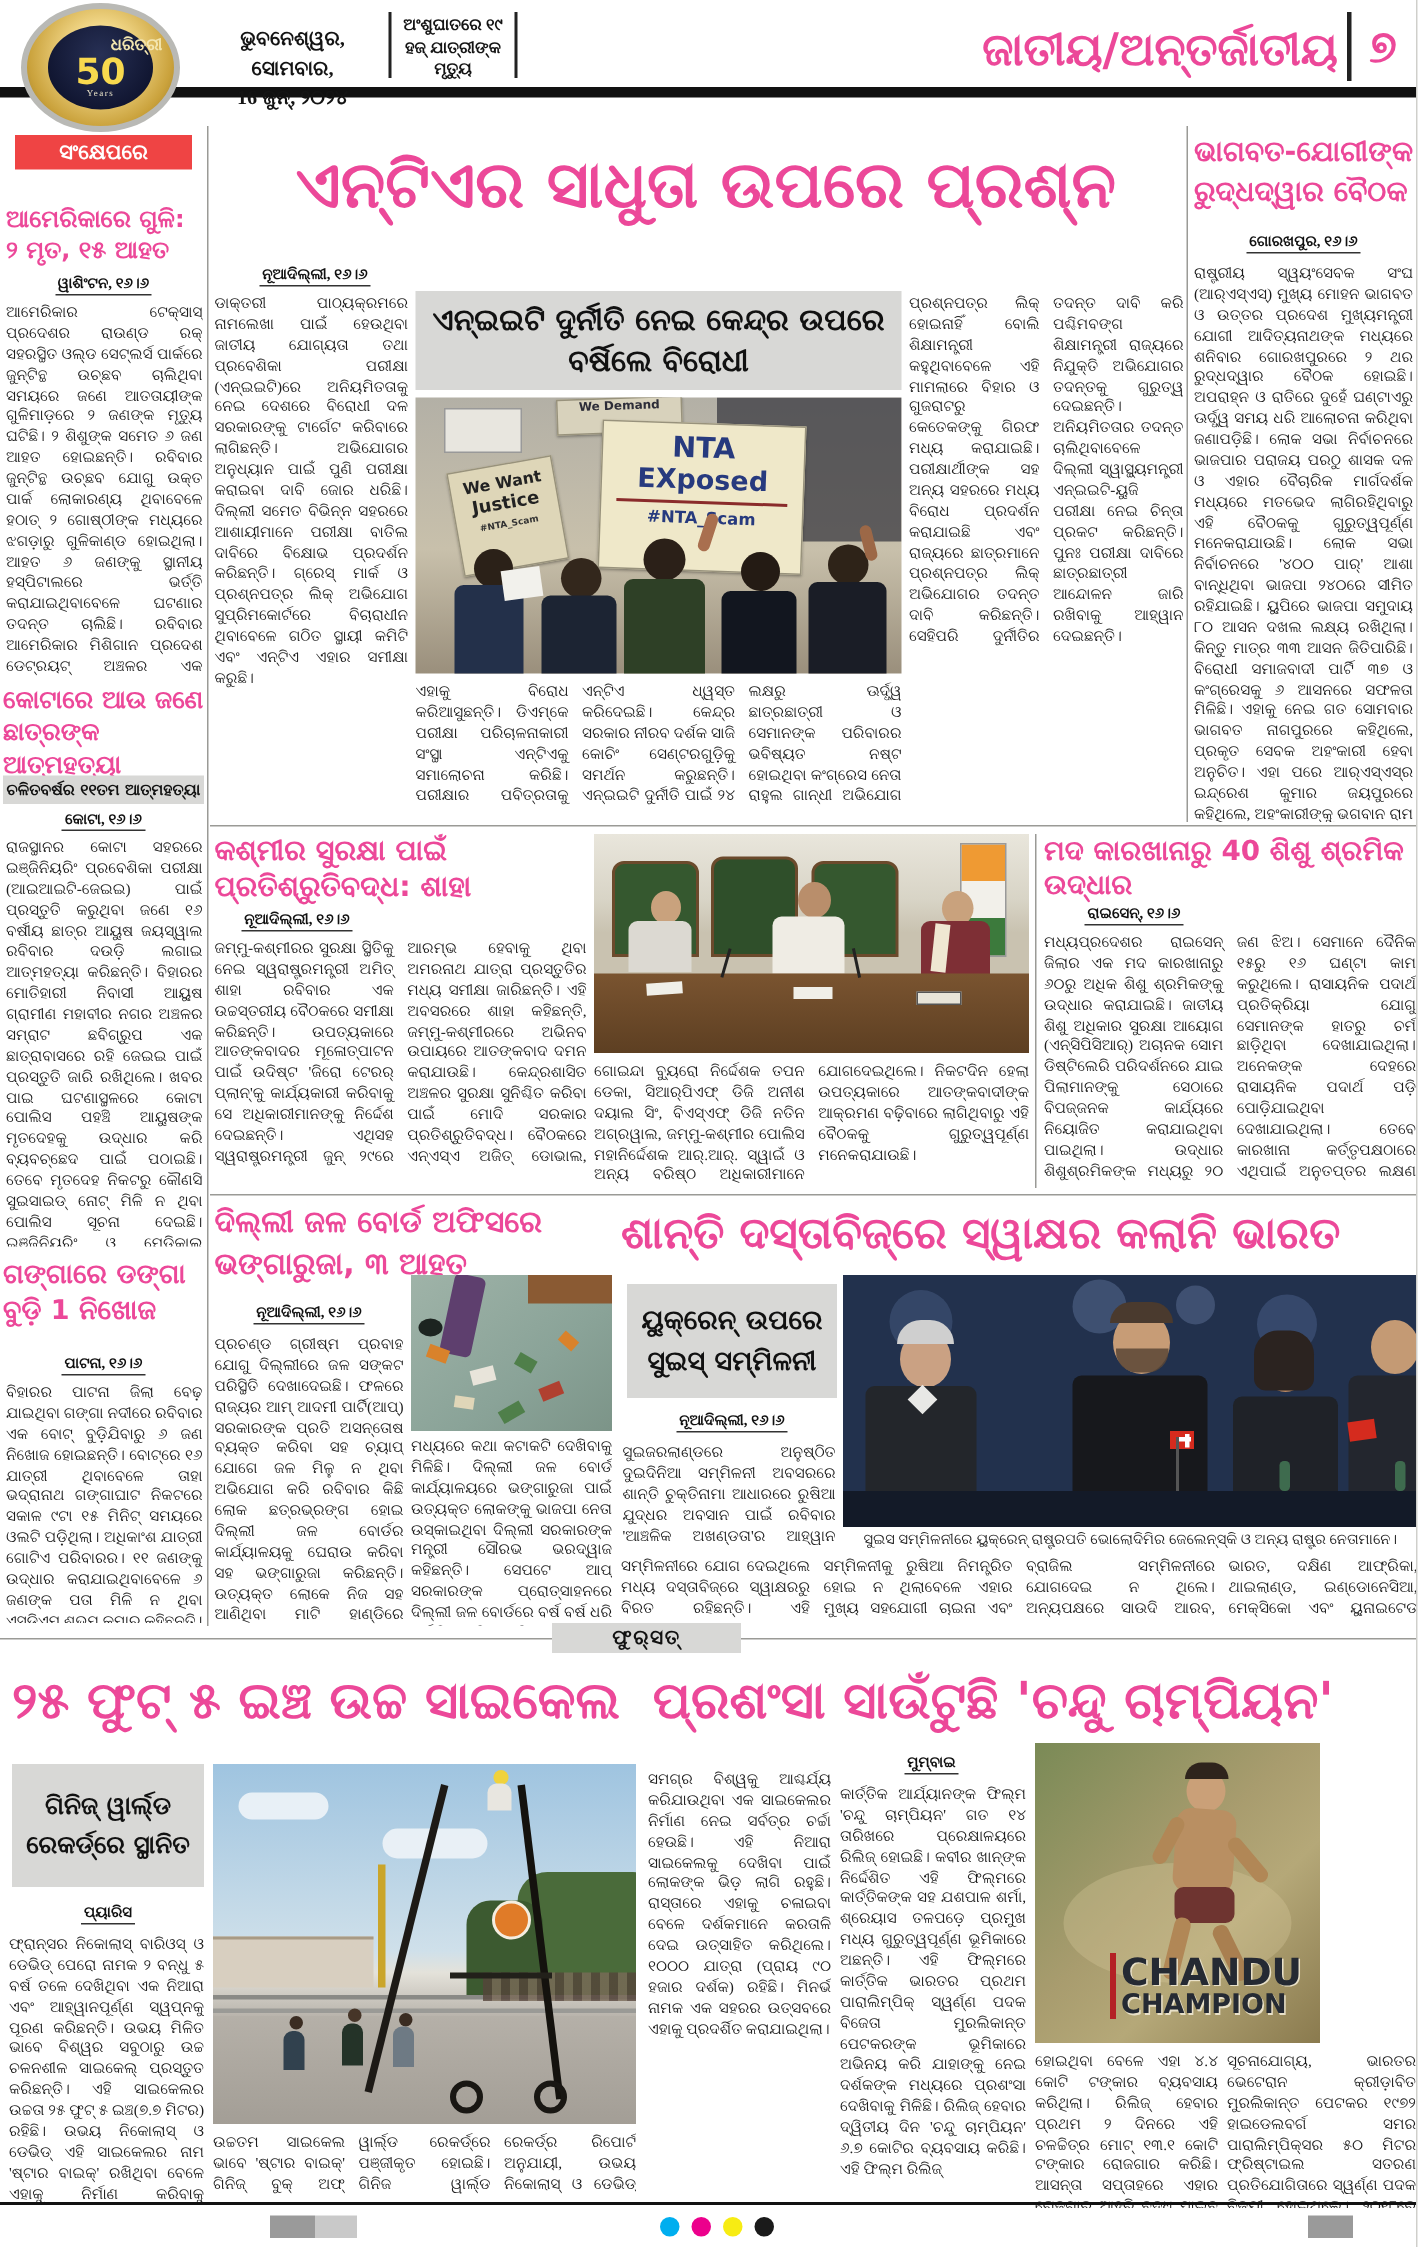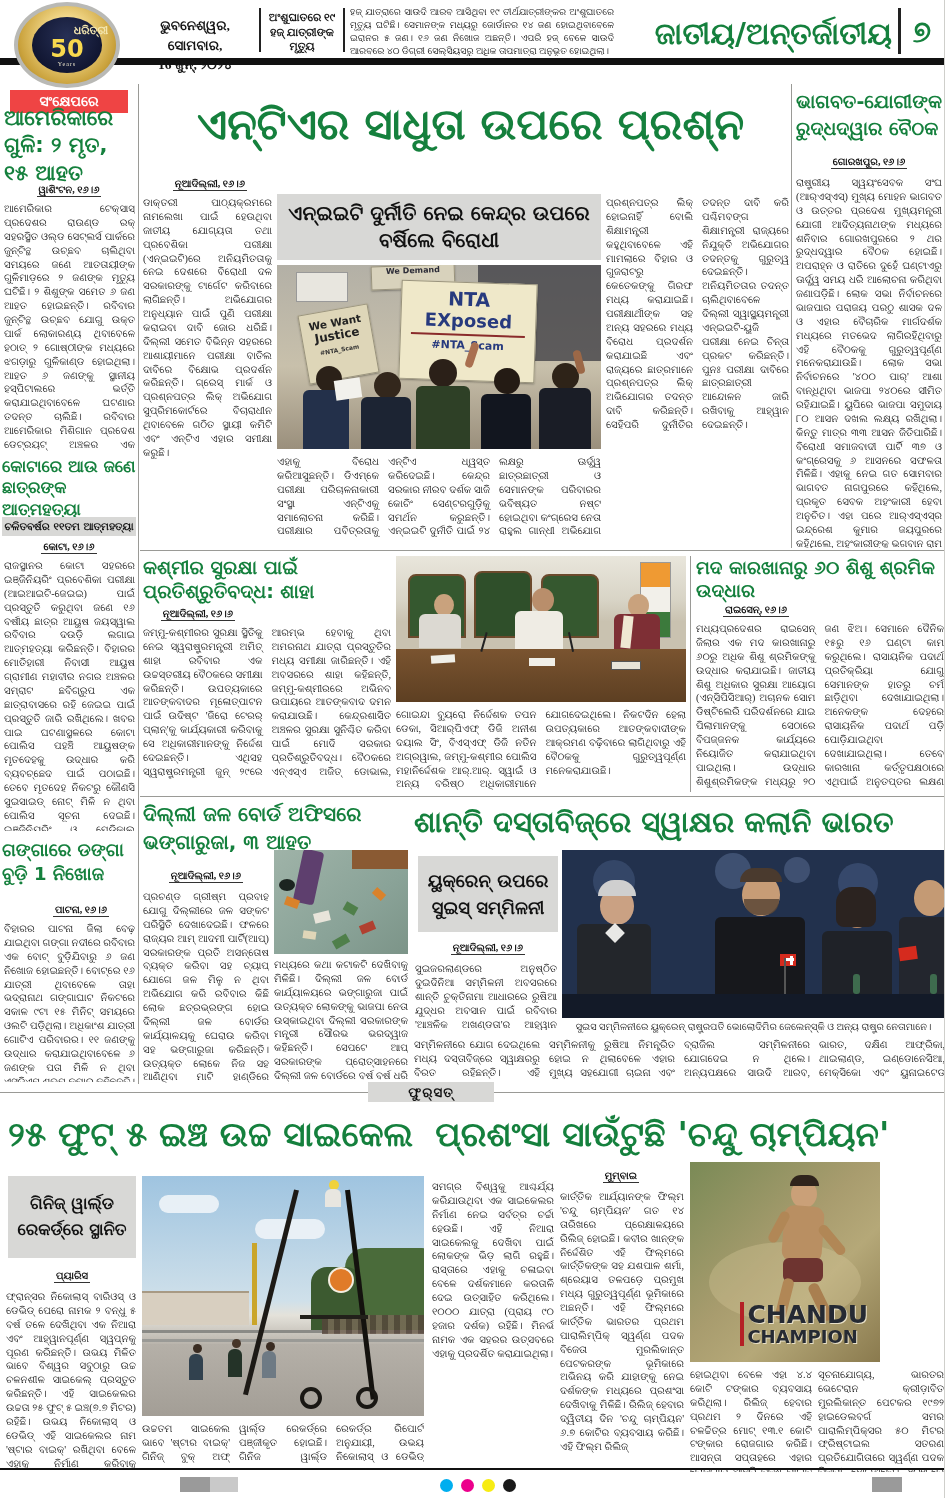--- a/index.html
+++ b/index.html
@@ -11,21 +11,21 @@
     border-right:1px solid #cfcfcb;
   }
   .abs { position:absolute; }
   .body-txt {
     font-size:10.2px; line-height:1.36; text-align:justify;
     color:#1c1c1c; overflow:hidden; word-break:break-word;
   }
   .cols2 { column-count:2; column-gap:9px; }
   .cols3 { column-count:3; column-gap:9px; }
   .cols4 { column-count:4; column-gap:9px; }
-  .hd { font-weight:bold; color:#15803d; font-family:"DejaVu Sans", sans-serif; }
+  .hd { font-weight:bold; color:#ec4899; font-family:"DejaVu Sans", sans-serif; }
   .dateline { font-weight:bold; font-size:10px; text-align:center; color:#111; }
   .dateline span { border-bottom:1px solid #333; padding:0 2px 1px; }
   .kicker-box {
     background:#d8d8d6; text-align:center; font-weight:bold;
     color:#111; font-family:"DejaVu Sans", sans-serif;
     display:flex; flex-direction:column; justify-content:center;
   }
   .rule-h { background:#111; }
   .rule-thin { background:#9a9a96; }
   .photo { overflow:hidden; background:#888; }
@@ -66,42 +66,41 @@
         <div class="yl">Years</div>
       </div>
     </div>
     <div class="abs" style="top:16px;left:134px;width:122px;height:40px;text-align:center;font-weight:bold;font-size:13.5px;line-height:1.45;">
       <div>ଭୁବନେଶ୍ୱର, ସୋମବାର,</div>
       <div>16 ଜୁନ୍, ୨୦୨୪</div>
     </div>
     <div class="abs vsep" style="top:8px;left:259px;height:44px;"></div>
     <div class="abs" style="top:8px;left:264px;width:76px;height:48px;text-align:center;font-weight:bold;font-size:11px;line-height:1.35;display:flex;align-items:center;">ଅଂଶୁଘାତରେ ୧୯ ହଜ୍ ଯାତ୍ରୀଙ୍କ ମୃତ୍ୟୁ</div>
     <div class="abs vsep" style="top:8px;left:343px;height:44px;"></div>
-    <div class="abs" style="top:6px;left:350px;width:264px;height:50px;font-size:9.4px;line-height:1.4;text-align:justify;overflow:hidden;">ହଜ୍ ଯାତ୍ରାରେ ସାଉଦି ଆରବ ଆସିଥିବା ୧୯ ତୀର୍ଥଯାତ୍ରୀଙ୍କର ଅଂଶୁଘାତରେ ମୃତ୍ୟୁ ଘଟିଛି। ସେମାନଙ୍କ ମଧ୍ୟରୁ ଜୋର୍ଡାନର ୧୪ ଜଣ ହୋଇଥିବାବେଳେ ଇରାନର ୫ ଜଣ। ୧୬ ଜଣ ନିଖୋଜ ଅଛନ୍ତି। ଏପରି ହଜ୍ ବେଳେ ସାଉଦି ଆରବରେ ୪୦ ଡିଗ୍ରୀ ସେଲ୍‌ସିୟସରୁ ଅଧିକ ତାପମାତ୍ରା ଅନୁଭୂତ ହୋଇଥିଲା।</div>
     <div class="abs hd" style="top:12px;left:600px;width:292px;height:44px;font-size:30px;text-align:right;line-height:44px;">ଜାତୀୟ/ଅନ୍ତର୍ଜାତୀୟ</div>
     <div class="abs vsep" style="top:8px;left:898px;height:46px;width:3px;"></div>
     <div class="abs hd" style="top:10px;left:902px;width:40px;height:44px;font-size:30px;text-align:center;line-height:44px;">୭</div>
   </div>
 
   <div>
     <div class="abs black-box" style="top:90px;left:10px;width:118px;height:23px;font-size:14px;">ସଂକ୍ଷେପରେ</div>
 
-    <div class="abs hd" style="top:105px;left:4px;width:130px;height:58px;font-size:21px;text-align:left;line-height:1.3;">ଆମେରିକାରେ ଗୁଳି: ୨ ମୃତ, ୧୫ ଆହତ</div>
+    <div class="abs hd" style="top:136px;left:4px;width:130px;height:58px;font-size:16px;text-align:left;line-height:1.3;">ଆମେରିକାରେ ଗୁଳି: ୨ ମୃତ, ୧୫ ଆହତ</div>
     <div class="abs dateline" style="top:184px;left:4px;width:130px;">
       <span>ୱାଶିଂଟନ, ୧୬।୬</span></div>
     <div class="abs body-txt" style="top:202px;left:4px;width:131px;height:250px;">ଆମେରିକାର ଟେକ୍ସାସ୍ ପ୍ରଦେଶର ରାଉଣ୍ଡ ରକ୍ ସହରସ୍ଥିତ ଓଲ୍ଡ ସେଟ୍‌ଲର୍ସ ପାର୍କରେ ଜୁନ୍‌ଟିନ୍ଥ ଉଚ୍ଛବ ଚାଲିଥିବା ସମୟରେ ଜଣେ ଆତତାୟୀଙ୍କ ଗୁଳିମାଡ଼ରେ ୨ ଜଣଙ୍କ ମୃତ୍ୟୁ ଘଟିଛି। ୨ ଶିଶୁଙ୍କ ସମେତ ୬ ଜଣ ଆହତ ହୋଇଛନ୍ତି। ରବିବାର ଜୁନ୍‌ଟିନ୍ଥ ଉଚ୍ଛବ ଯୋଗୁ ଉକ୍ତ ପାର୍କ ଲୋକାରଣ୍ୟ ଥିବାବେଳେ ହଠାତ୍ ୨ ଗୋଷ୍ଠୀଙ୍କ ମଧ୍ୟରେ ଝଗଡ଼ାରୁ ଗୁଳିକାଣ୍ଡ ହୋଇଥିଲା। ଆହତ ୬ ଜଣଙ୍କୁ ସ୍ଥାନୀୟ ହସ୍ପିଟାଲରେ ଭର୍ତ୍ତି କରାଯାଇଥିବାବେଳେ ଘଟଣାର ତଦନ୍ତ ଚାଲିଛି। ରବିବାର ଆମେରିକାର ମିଶିଗାନ ପ୍ରଦେଶ ଡେଟ୍ରୟଟ୍ ଅଞ୍ଚଳର ଏକ ଜଳକ୍ରୀଡ଼ା ପାର୍କରେ ଜଣେ ଆତତାୟୀଙ୍କ ଗୁଳିମାଡ଼ରେ ୨ ଶିଶୁଙ୍କ ସମେତ ୯ ଜଣ ଆହତ ହୋଇଛନ୍ତି। ଜଣେ ୮ ବର୍ଷୀୟ ବାଳକଙ୍କ ମୁଣ୍ଡରେ ଗୁଳି ବାଜିଥିବାରୁ ଅବସ୍ଥା ସଙ୍କଟାପନ୍ନ ରହିଛି।</div>
 
     <div class="abs hd" style="top:456px;left:2px;width:134px;height:58px;font-size:16.5px;line-height:1.3;">କୋଟାରେ ଆଉ ଜଣେ ଛାତ୍ରଙ୍କ ଆତ୍ମହତ୍ୟା</div>
     <div class="abs kicker-box" style="top:517px;left:2px;width:134px;height:19px;font-size:10.5px;">ଚଳିତବର୍ଷର ୧୧ତମ ଆତ୍ମହତ୍ୟା</div>
     <div class="abs dateline" style="top:541px;left:4px;width:130px;">
       <span>କୋଟା, ୧୬।୬</span></div>
     <div class="abs body-txt" style="top:559px;left:4px;width:131px;height:272px;">ରାଜସ୍ଥାନର କୋଟା ସହରରେ ଇଞ୍ଜିନିୟରିଂ ପ୍ରବେଶିକା ପରୀକ୍ଷା (ଆଇଆଇଟି-ଜେଇଇ) ପାଇଁ ପ୍ରସ୍ତୁତି କରୁଥିବା ଜଣେ ୧୬ ବର୍ଷୀୟ ଛାତ୍ର ଆୟୁଷ ଜୟସ୍ୱାଲ ରବିବାର ଦଉଡ଼ି ଲଗାଇ ଆତ୍ମହତ୍ୟା କରିଛନ୍ତି। ବିହାରର ମୋତିହାରୀ ନିବାସୀ ଆୟୁଷ ଗ୍ରାମୀଣ ମହାବୀର ନଗର ଅଞ୍ଚଳର ସମ୍ରାଟ ଛବିଗ୍ରୁପ ଏକ ଛାତ୍ରାବାସରେ ରହି ଜେଇଇ ପାଇଁ ପ୍ରସ୍ତୁତି ଜାରି ରଖିଥିଲେ। ଖବର ପାଇ ଘଟଣାସ୍ଥଳରେ କୋଟା ପୋଲିସ ପହଞ୍ଚି ଆୟୁଷଙ୍କ ମୃତଦେହକୁ ଉଦ୍ଧାର କରି ବ୍ୟବଚ୍ଛେଦ ପାଇଁ ପଠାଇଛି। ତେବେ ମୃତଦେହ ନିକଟରୁ କୌଣସି ସୁଇସାଇଡ୍ ନୋଟ୍ ମିଳି ନ ଥିବା ପୋଲିସ ସୂଚନା ଦେଇଛି। ଇଞ୍ଜିନିୟରିଂ ଓ ମେଡିକାଲ ପ୍ରବେଶିକା ପରୀକ୍ଷା ପାଇଁ ଭାରତର କୋଚିଂ ହବ୍ ପାଲଟିଥିବା କୋଟା ସହରରେ ଏହା ଚଳିତ ବର୍ଷର ୧୧ତମ ଆତ୍ମହତ୍ୟା ମାମଲା।</div>
 
     <div class="abs hd" style="top:838px;left:2px;width:134px;height:60px;font-size:18px;line-height:1.35;">ଗଙ୍ଗାରେ ଡଙ୍ଗା ବୁଡ଼ି 1 ନିଖୋଜ</div>
-    <div class="abs dateline" style="top:904px;left:16px;width:130px;">
+    <div class="abs dateline" style="top:904px;left:4px;width:130px;">
       <span>ପାଟନା, ୧୬।୬</span></div>
     <div class="abs body-txt" style="top:922px;left:4px;width:131px;height:160px;">ବିହାରର ପାଟନା ଜିଲା ବେଢ଼ ଯାଇଥିବା ଗଙ୍ଗା ନଦୀରେ ରବିବାର ଏକ ବୋଟ୍ ବୁଡ଼ିଯିବାରୁ ୬ ଜଣ ନିଖୋଜ ହୋଇଛନ୍ତି। ବୋଟ୍‌ରେ ୧୬ ଯାତ୍ରୀ ଥିବାବେଳେ ତାହା ଭଦ୍ରାନାଥ ଗଙ୍ଗାଘାଟ ନିକଟରେ ସକାଳ ୯ଟା ୧୫ ମିନିଟ୍ ସମୟରେ ଓଲଟି ପଡ଼ିଥିଲା। ଅଧିକାଂଶ ଯାତ୍ରୀ ଗୋଟିଏ ପରିବାରର। ୧୧ ଜଣଙ୍କୁ ଉଦ୍ଧାର କରାଯାଇଥିବାବେଳେ ୬ ଜଣଙ୍କ ପତା ମିଳି ନ ଥିବା ଏସ୍‌ଡିଏମ୍ ଶୁଭମ୍ କୁମାର କହିଛନ୍ତି। ସ୍ଥାନୀୟ ଲୋକଙ୍କ ସହାୟତାରେ ଜିଲା ପ୍ରଶାସନ ଏବଂ ପୋଲିସ ଉଦ୍ଧାର କାର୍ଯ୍ୟ ଜାରି ରଖିଛି।</div>
     <div class="abs rule-thin" style="top:84px;left:138px;width:1px;height:1000px;"></div>
   </div>
 
   <div>
     <div class="abs hd" style="top:86px;left:148px;width:645px;height:76px;font-size:43px;line-height:76px;text-align:center;white-space:nowrap;">ଏନ୍‌ଟିଏର ସାଧୁତା ଉପରେ ପ୍ରଶ୍ନ</div>
     <div class="abs dateline" style="top:178px;left:148px;width:124px;">
       <span>ନୂଆଦିଲ୍ଲୀ, ୧୬।୬</span></div>
     <div class="abs body-txt" style="top:196px;left:143px;width:129px;height:350px;">ଡାକ୍ତରୀ ପାଠ୍ୟକ୍ରମରେ ନାମଲେଖା ପାଇଁ ହେଉଥିବା ଜାତୀୟ ଯୋଗ୍ୟତା ତଥା ପ୍ରବେଶିକା ପରୀକ୍ଷା (ଏନ୍‌ଇଇଟି)ରେ ଅନିୟମିତତାକୁ ନେଇ ଦେଶରେ ବିରୋଧୀ ଦଳ ସରକାରଙ୍କୁ ଟାର୍ଗେଟ କରିବାରେ ଲାଗିଛନ୍ତି। ଅଭିଯୋଗର ଅନୁଧ୍ୟାନ ପାଇଁ ପୁଣି ପରୀକ୍ଷା କରାଇବା ଦାବି ଜୋର ଧରିଛି। ଦିଲ୍ଲୀ ସମେତ ବିଭିନ୍ନ ସହରରେ ଆଶାୟୀମାନେ ପରୀକ୍ଷା ବାତିଲ ଦାବିରେ ବିକ୍ଷୋଭ ପ୍ରଦର୍ଶନ କରିଛନ୍ତି। ଗ୍ରେସ୍ ମାର୍କ ଓ ପ୍ରଶ୍ନପତ୍ର ଲିକ୍ ଅଭିଯୋଗ ସୁପ୍ରିମକୋର୍ଟରେ ବିଚାରାଧୀନ ଥିବାବେଳେ ଗଠିତ ସ୍ଥାୟୀ କମିଟି ଏବଂ ଏନ୍‌ଟିଏ ଏହାର ସମୀକ୍ଷା କରୁଛି।</div>
@@ -174,21 +173,21 @@
       <div class="abs" style="top:70%;left:46%;width:26px;height:8px;background:#f0efe8;"></div>
       <div class="abs" style="top:72%;left:74%;width:30px;height:9px;background:#e8e4d8;border:1px solid #555;"></div>
       <div class="abs" style="top:52%;left:30%;width:2px;height:20px;background:#222;transform:rotate(16deg);"></div>
       <div class="abs" style="top:52%;left:60%;width:2px;height:20px;background:#222;transform:rotate(-12deg);"></div>
     </div>
     <div class="abs body-txt cols2" style="top:708px;left:396px;width:290px;height:84px;">ଗୋଇନ୍ଦା ବ୍ୟୁରୋ ନିର୍ଦ୍ଦେଶକ ତପନ ଡେକା, ସିଆର୍‌ପିଏଫ୍ ଡିଜି ଅନୀଶ ଦୟାଲ ସିଂ, ବିଏସ୍‌ଏଫ୍ ଡିଜି ନତିନ ଅଗ୍ରୱାଲ, ଜମ୍ମୁ-କଶ୍ମୀର ପୋଲିସ ମହାନିର୍ଦ୍ଦେଶକ ଆର୍.ଆର୍. ସ୍ୱାଇଁ ଓ ଅନ୍ୟ ବରିଷ୍ଠ ଅଧିକାରୀମାନେ ଯୋଗଦେଇଥିଲେ। ନିକଟଦିନ ହେଲା ଉପତ୍ୟକାରେ ଆତଙ୍କବାଦୀଙ୍କ ଆକ୍ରମଣ ବଢ଼ିବାରେ ଲାଗିଥିବାରୁ ଏହି ବୈଠକକୁ ଗୁରୁତ୍ୱପୂର୍ଣ୍ଣ ମନେକରାଯାଉଛି।</div>
   </div>
 
   <div>
     <div class="abs rule-thin" style="top:556px;left:690px;width:1px;height:236px;"></div>
-    <div class="abs hd" style="top:556px;left:696px;width:248px;height:44px;font-size:18.5px;line-height:1.25;">ମଦ କାରଖାନାରୁ ୬୦ ଶିଶୁ ଶ୍ରମିକ ଉଦ୍ଧାର</div>
+    <div class="abs hd" style="top:556px;left:696px;width:248px;height:44px;font-size:18.5px;line-height:1.25;">ମଦ କାରଖାନାରୁ 40 ଶିଶୁ ଶ୍ରମିକ ଉଦ୍ଧାର</div>
     <div class="abs dateline" style="top:604px;left:696px;width:120px;">
       <span>ରାଇସେନ୍, ୧୬।୬</span></div>
     <div class="abs body-txt cols2" style="top:622px;left:696px;width:248px;height:170px;">ମଧ୍ୟପ୍ରଦେଶର ରାଇସେନ୍ ଜିଲାର ଏକ ମଦ କାରଖାନାରୁ ୬୦ରୁ ଅଧିକ ଶିଶୁ ଶ୍ରମିକଙ୍କୁ ଉଦ୍ଧାର କରାଯାଇଛି। ଜାତୀୟ ଶିଶୁ ଅଧିକାର ସୁରକ୍ଷା ଆୟୋଗ (ଏନ୍‌ସିପିସିଆର୍) ଅଚାନକ ସୋମ ଡିଷ୍ଟିଲେରି ପରିଦର୍ଶନରେ ଯାଇ ପିଲାମାନଙ୍କୁ ସେଠାରେ ବିପଜ୍ଜନକ କାର୍ଯ୍ୟରେ ନିୟୋଜିତ କରାଯାଇଥିବା ପାଇଥିଲା। ଉଦ୍ଧାର ଶିଶୁଶ୍ରମିକଙ୍କ ମଧ୍ୟରୁ ୨୦ ଜଣ ଝିଅ। ସେମାନେ ଦୈନିକ ୧୫ରୁ ୧୬ ଘଣ୍ଟା କାମ କରୁଥିଲେ। ରାସାୟନିକ ପଦାର୍ଥ ପ୍ରତିକ୍ରିୟା ଯୋଗୁ ସେମାନଙ୍କ ହାତରୁ ଚର୍ମ ଛାଡ଼ିଥିବା ଦେଖାଯାଇଥିଲା। ଅନେକଙ୍କ ଦେହରେ ରାସାୟନିକ ପଦାର୍ଥ ପଡ଼ି ପୋଡ଼ିଯାଇଥିବା ଦେଖାଯାଇଥିଲା। ତେବେ କାରଖାନା କର୍ତ୍ତୃପକ୍ଷଠାରେ ଏଥିପାଇଁ ଅନୁତପ୍ତର ଲକ୍ଷଣ ଦେଖାଯାଉ ନ ଥିଲା ବୋଲି ଏନ୍‌ସିପିସିଆର୍ ଅଧ୍ୟକ୍ଷ ପ୍ରିୟଙ୍କ କାନୁନ୍‌ଗୋ କହିଛନ୍ତି। ମଧ୍ୟପ୍ରଦେଶ ମୁଖ୍ୟମନ୍ତ୍ରୀ ମୋହନ ଯାଦବ ଜିଲା ଅବକାରୀ ଅଧିକାରୀ, ୩ ସବ୍‌ଇନ୍ସପେକ୍ଟରଙ୍କ ସମେତ ଅନେକ ଅଧିକାରୀଙ୍କୁ ନିଲମ୍ବନ କରିଛନ୍ତି।</div>
   </div>
 
   <div class="abs rule-thin" style="top:796px;left:140px;width:805px;height:1px;"></div>
 
   <div>
     <div class="abs hd" style="top:800px;left:143px;width:264px;height:62px;font-size:20px;line-height:1.4;text-align:left;">ଦିଲ୍ଲୀ ଜଳ ବୋର୍ଡ ଅଫିସରେ ଭଙ୍ଗାରୁଜା, ୩ ଆହତ</div>
     <div class="abs dateline" style="top:870px;left:143px;width:126px;">

